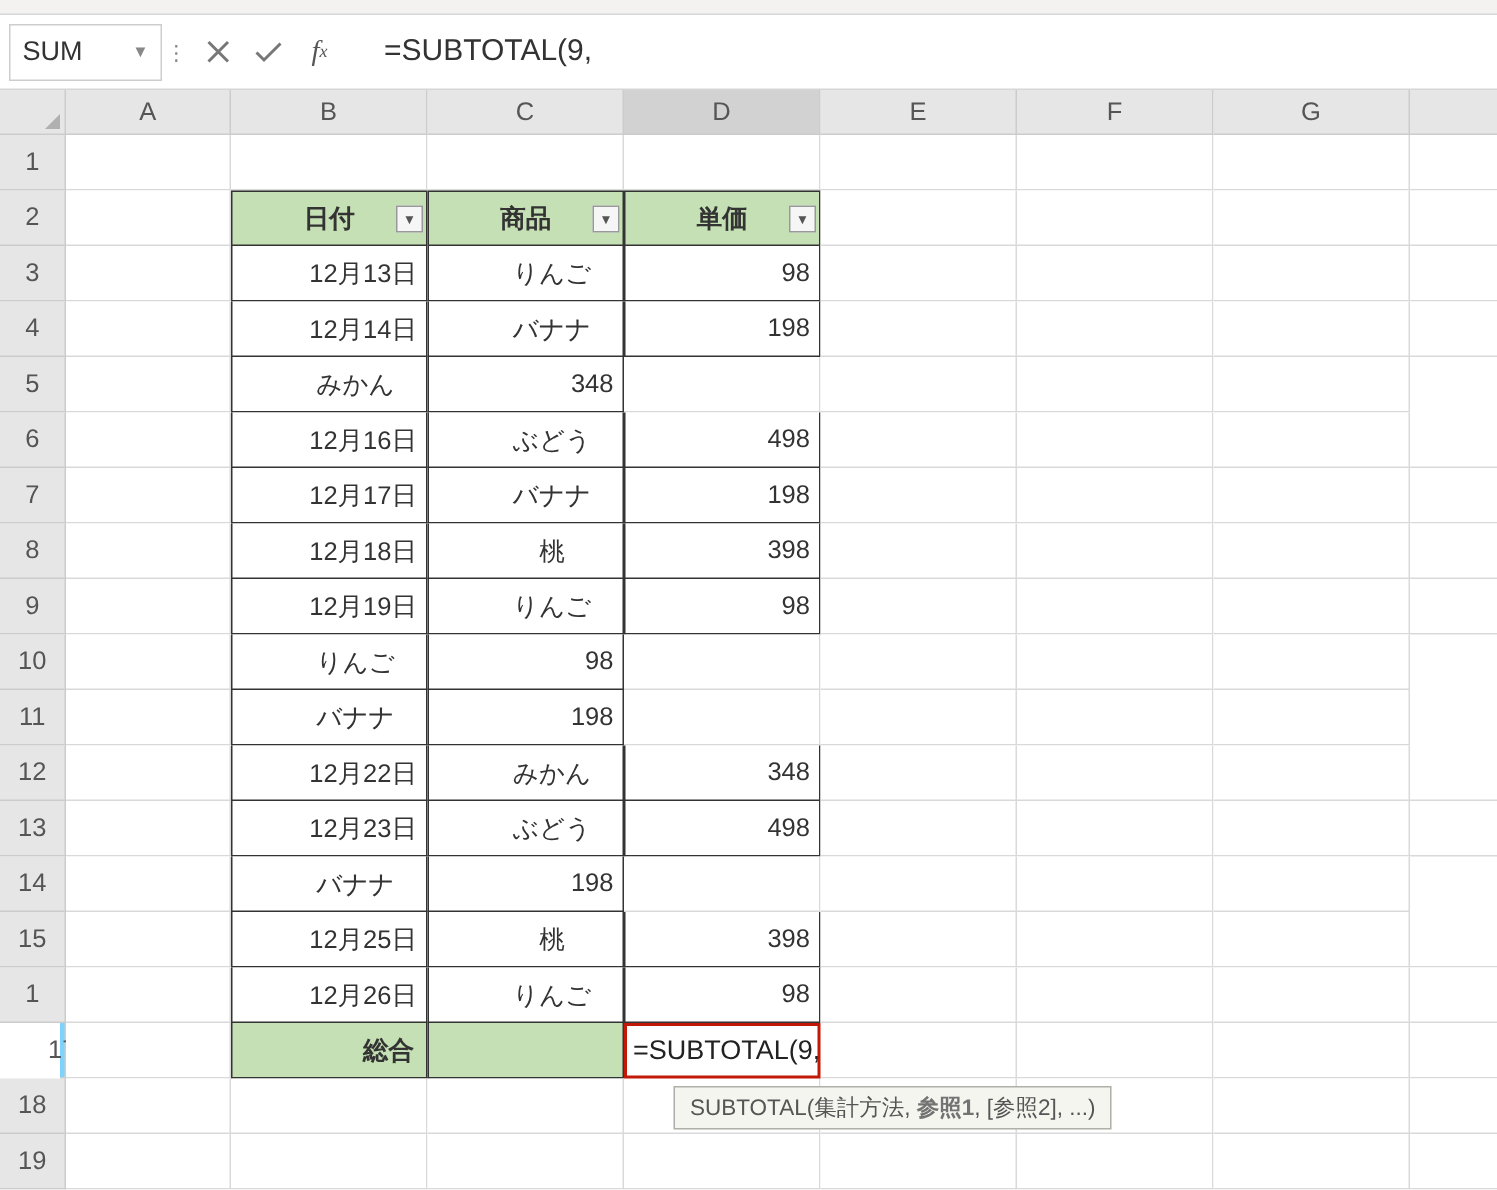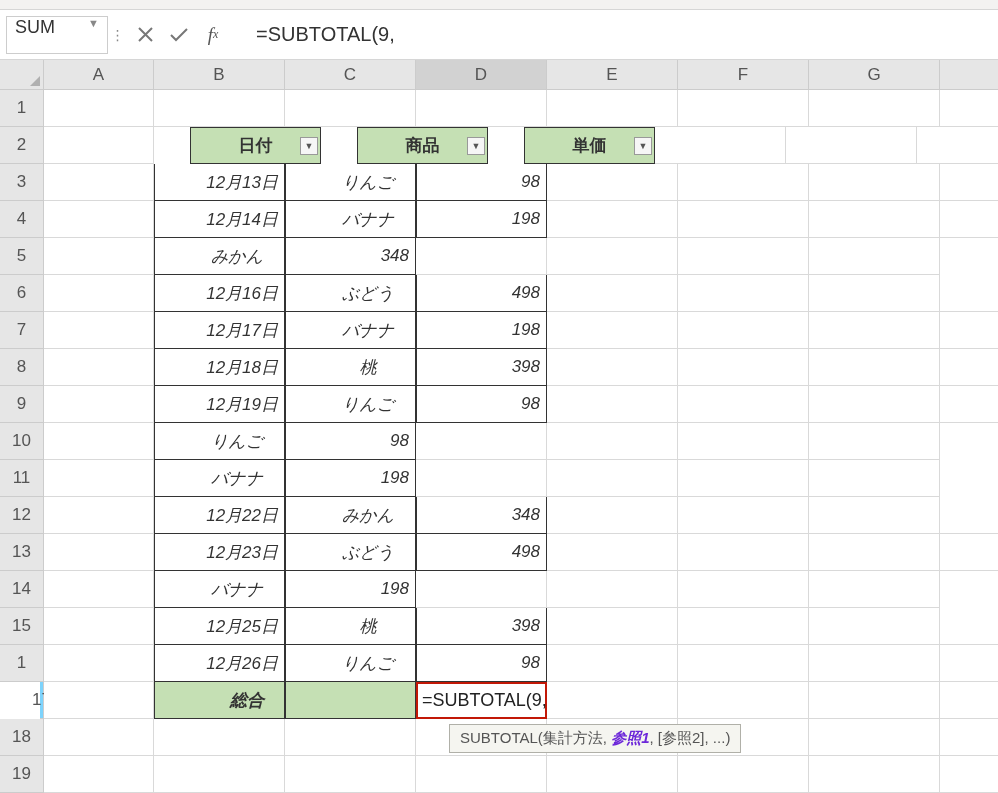--- a/index.html
+++ b/index.html
@@ -27,20 +27,21 @@
     background: #ffffff;
     border-bottom: 1px solid #d6d6d6;
     padding: 0 6px;
   }
   .name-box {
     width: 102px;
     height: 38px;
     border: 1px solid #cdcdcd;
     background: #fff;
     display: flex;
+    align-items: center;
     padding: 0 8px;
     font-size: 18px;
     color: #333;
     position: relative;
   }
   .name-box .dd {
     margin-left: auto;
     color: #888;
     font-size: 11px;
   }
@@ -161,27 +162,25 @@
   .colH { width: 131px; }
 
   .thead {
     background: #c5e0b4 !important;
     font-weight: bold;
     justify-content:center;
     border-top: 1px solid #333;
     border-left: 1px solid #333;
     border-bottom: 1px solid #333;
     border-right: 1px solid #333;
-    margin-left: 36px;
   }
   .tcell {
     border-left: 1px solid #333;
     border-bottom: 1px solid #333;
     border-right: 1px solid #333;
-    font-style: italic;
   }
   .tright { justify-content:flex-end; }
   .tcenter { justify-content:center;padding-left:41px; }
 
   .filter-btn {
     position:absolute;
     right:2px;
     top:50%;
     transform: translateY(-50%);
     width:18px;
@@ -219,21 +218,21 @@
     left: 449px;
     top: 724px;
     background:#f5f5f0;
     border:1px solid #b0b0a8;
     padding: 4px 10px;
     font-size: 15px;
     color:#555;
     z-index: 50;
     white-space:nowrap;
   }
-  .tooltip b { color:#6d28d9;font-style:italic; }
+  .tooltip b { color:#737373; }
   
   .col-header.sel-col {
     background: #d2d2d2;
   }
 </style>
 </head>
 <body>
 
 <div class="top-ribbon-edge"></div>
 
@@ -449,21 +448,21 @@
           <div class="cell colB tcell tright">12月26日</div>
           <div class="cell colC tcell tcenter">りんご</div>
           <div class="cell colD tcell tright">98</div>
           <div class="cell colE"></div>
           <div class="cell colF"></div>
           <div class="cell colG"></div>
           <div class="cell colH"></div>
         </div>
         <div class="grid-row">
           <div class="cell colA"></div>
-          <div class="cell colB tcell total-row" style="justify-content: flex-end; padding-right: 20px;">総合</div>
+          <div class="cell colB tcell total-row" style="justify-content: flex-end; padding-right: 8px;">総合</div>
           <div class="cell colC tcell total-row"></div>
           <div class="cell colD editing-cell">=SUBTOTAL(9,</div>
           <div class="cell colE"></div>
           <div class="cell colF"></div>
           <div class="cell colG"></div>
           <div class="cell colH"></div>
         </div>
         <div class="grid-row">
           <div class="cell colA"></div>
           <div class="cell colB"></div>

